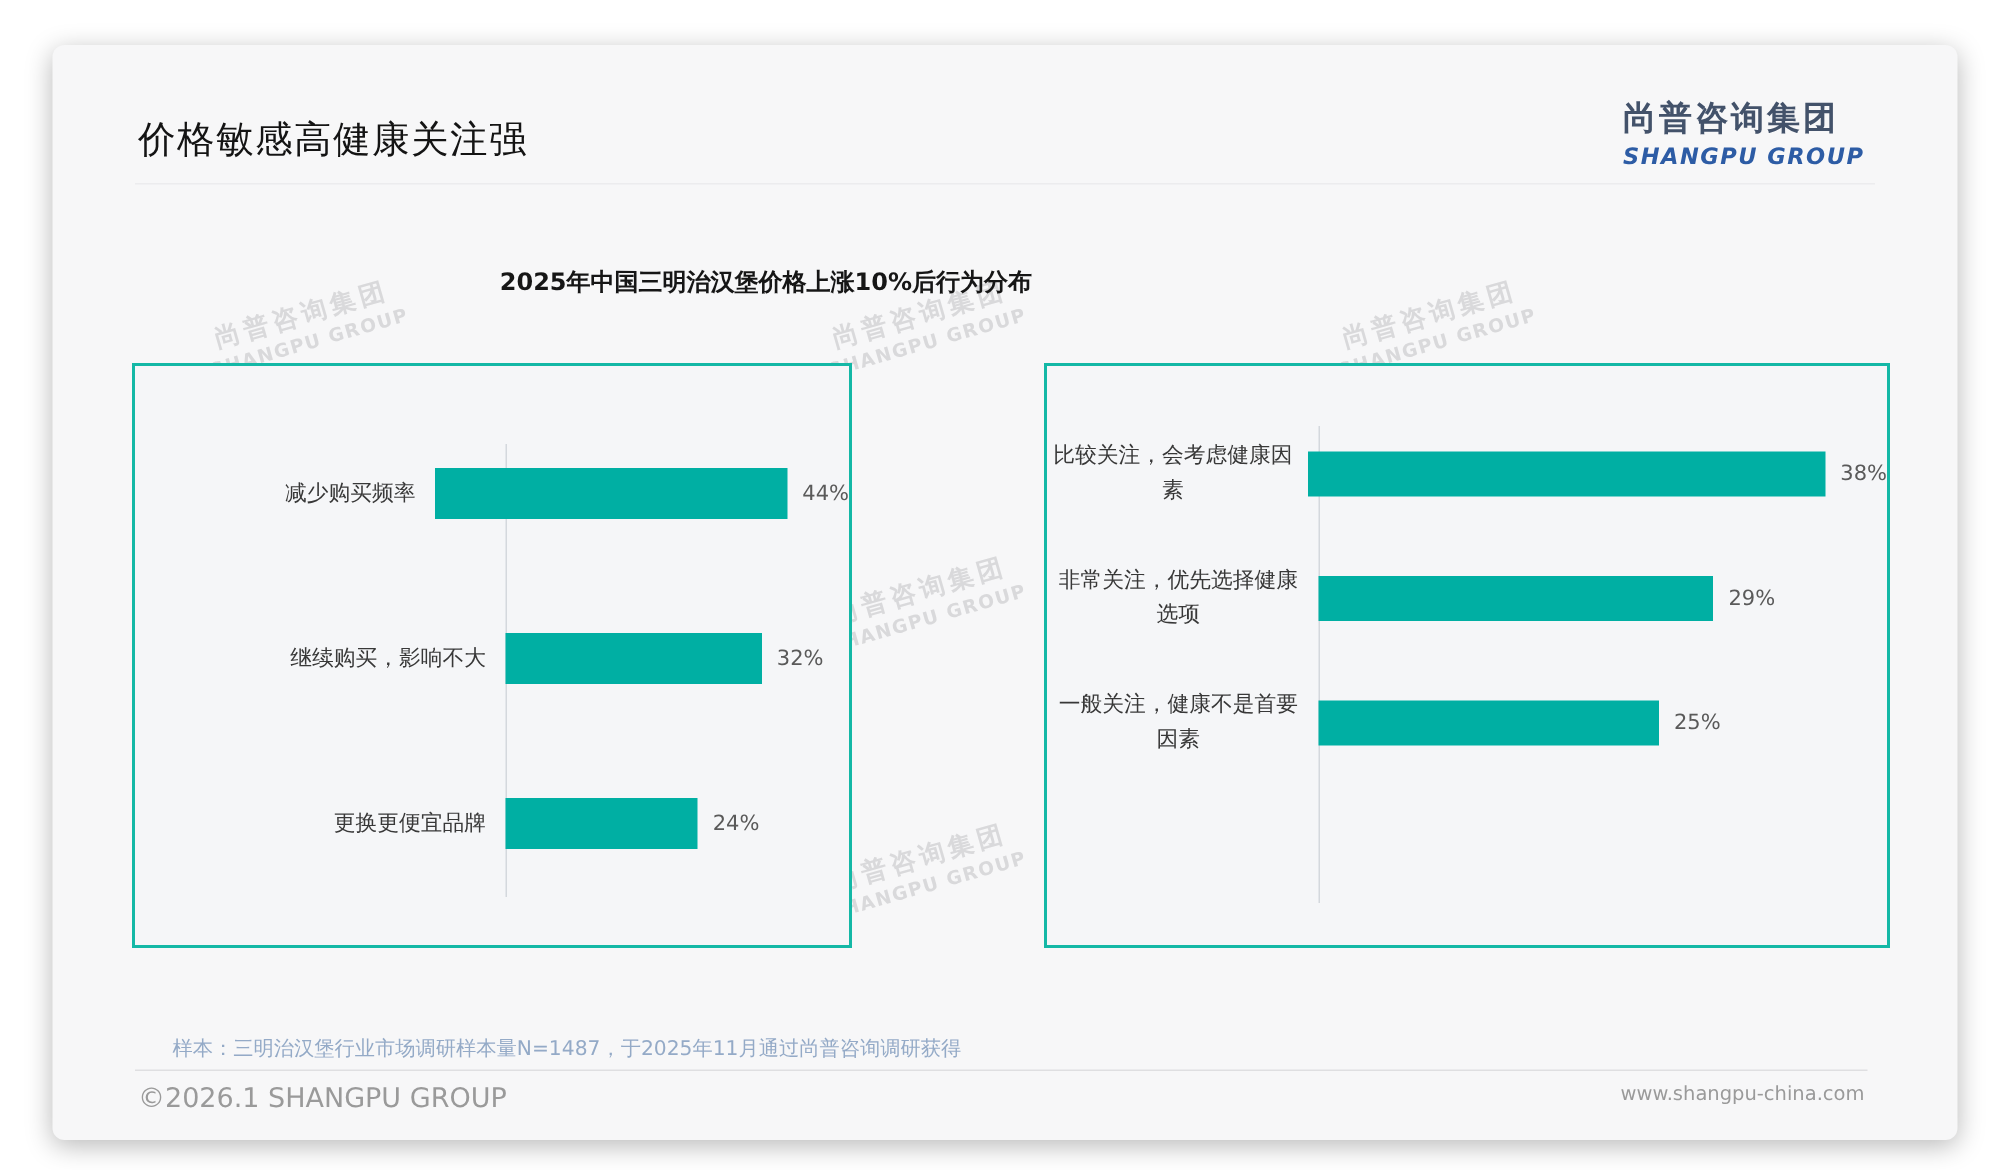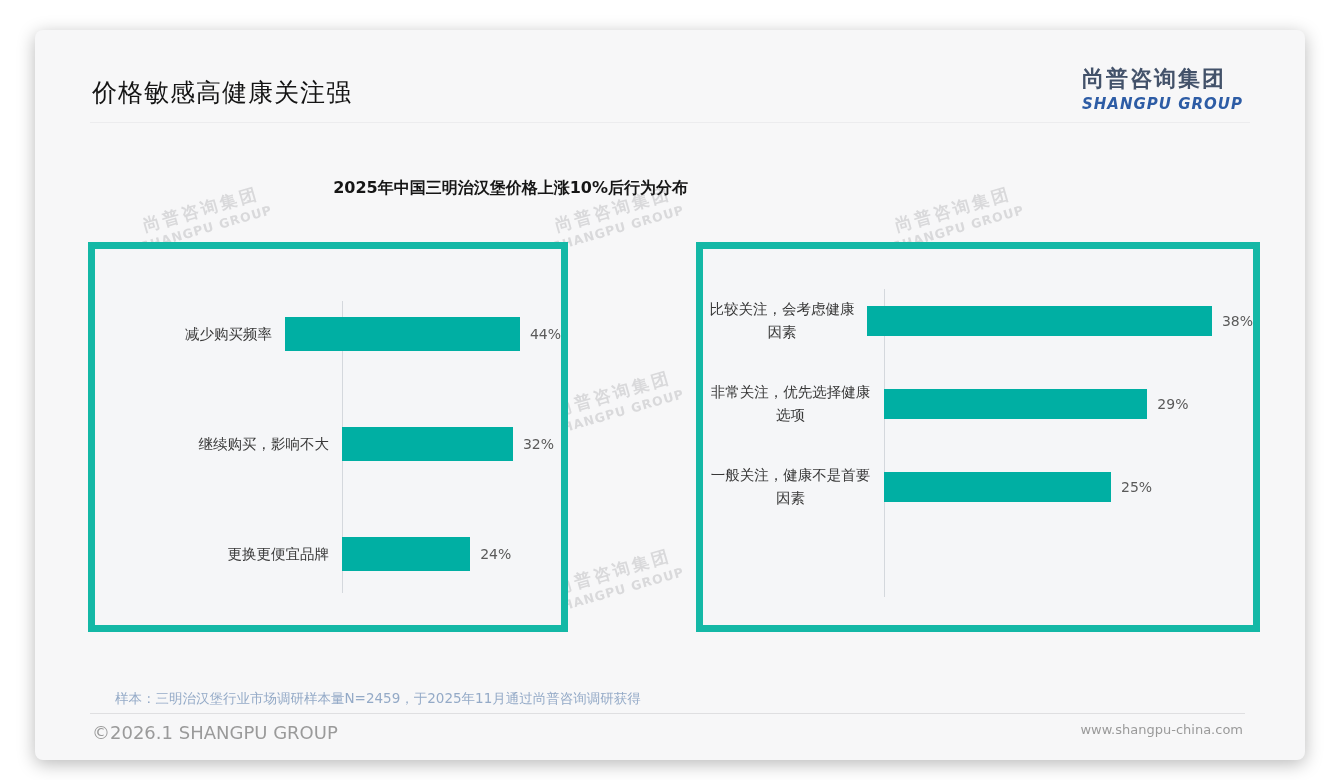--- a/index.html
+++ b/index.html
@@ -25,21 +25,21 @@
   .logo-cn { font-size: 22px; font-weight: bold; color: #43526a; letter-spacing: 2px; }
   .logo-en { font-size: 15px; font-weight: bold; font-style: italic; color: #2d5ca5; letter-spacing: 1px; margin-top: 1px; }
 
   
   .chart-title { position: absolute; top: 148px; font-size: 16px; font-weight: bold; color: #161616; text-align: right; }
   .chart-title.left { left: 33px; width: 620px; }
   .chart-title.right { left: 661px; width: 564px; }
 
   .panel {
     position: absolute; top: 212px; height: 390px;
-    border: 7px solid #14b8a6; background: #f5f6f8;
+    border: 2px solid #14b8a6; background: #f5f6f8;
   }
   .panel.left { left: 53px; width: 480px; }
   .panel.right { left: 661px; width: 564px; }
 
   .rows { position: absolute; left: 0; top: 30px; right: 0; }
   .row { display: flex; align-items: center; }
   .panel.left .row { height: 110px; }
   .panel.right .row { height: 83px; }
 
   .cat { font-size: 14.5px; color: #383838; line-height: 1.55; }
@@ -156,18 +156,18 @@
         <div class="val">29%</div>
       </div>
       <div class="row">
         <div class="cat">一般关注，健康不是首要因素</div>
         <div class="bar" style="width: 227px; background: rgb(0, 175, 163);"></div>
         <div class="val">25%</div>
       </div>
     </div>
   </div>
 
-  <div class="sample-note">样本：三明治汉堡行业市场调研样本量N=2459，于2025年11月通过尚普咨询调研获得</div>
+  <div class="sample-note">样本：三明治汉堡行业市场调研样本量N=1487，于2025年11月通过尚普咨询调研获得</div>
   <div class="footer-divider"></div>
   <div class="footer-left">©2026.1 SHANGPU GROUP</div>
   <div class="footer-right">www.shangpu-china.com</div>
 
 </div>
 
 </body></html>

